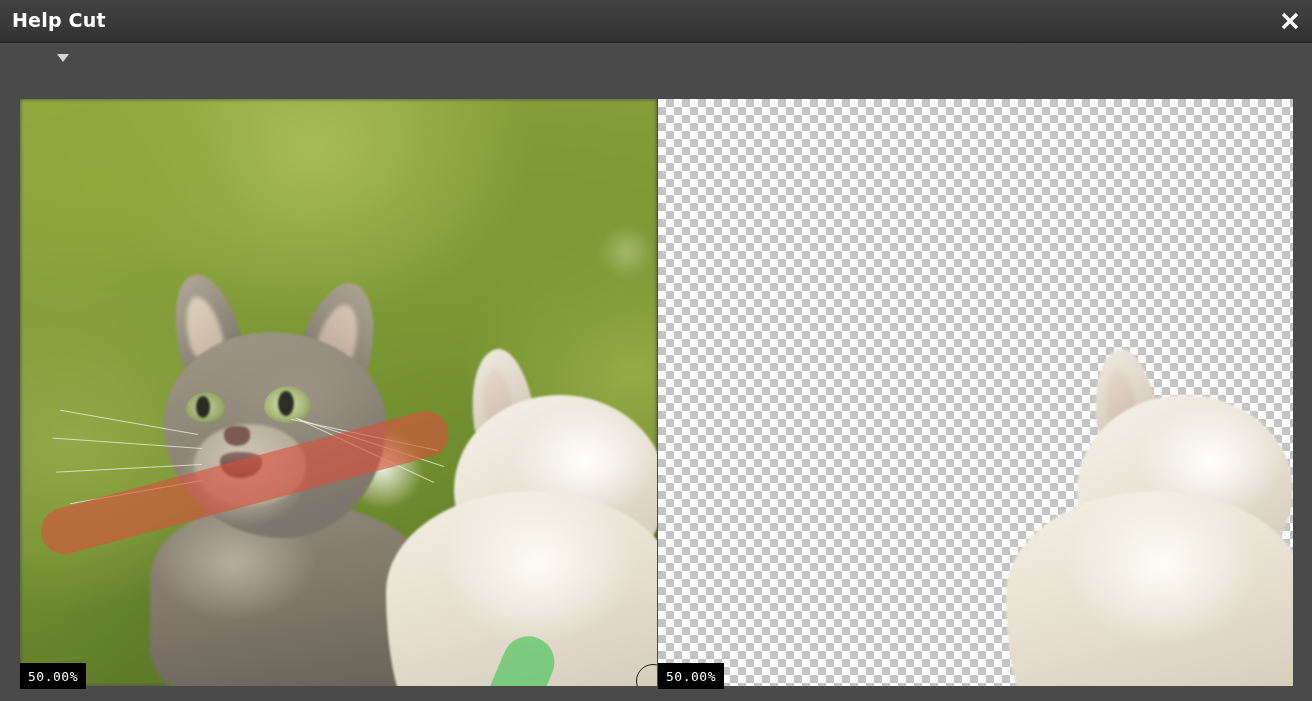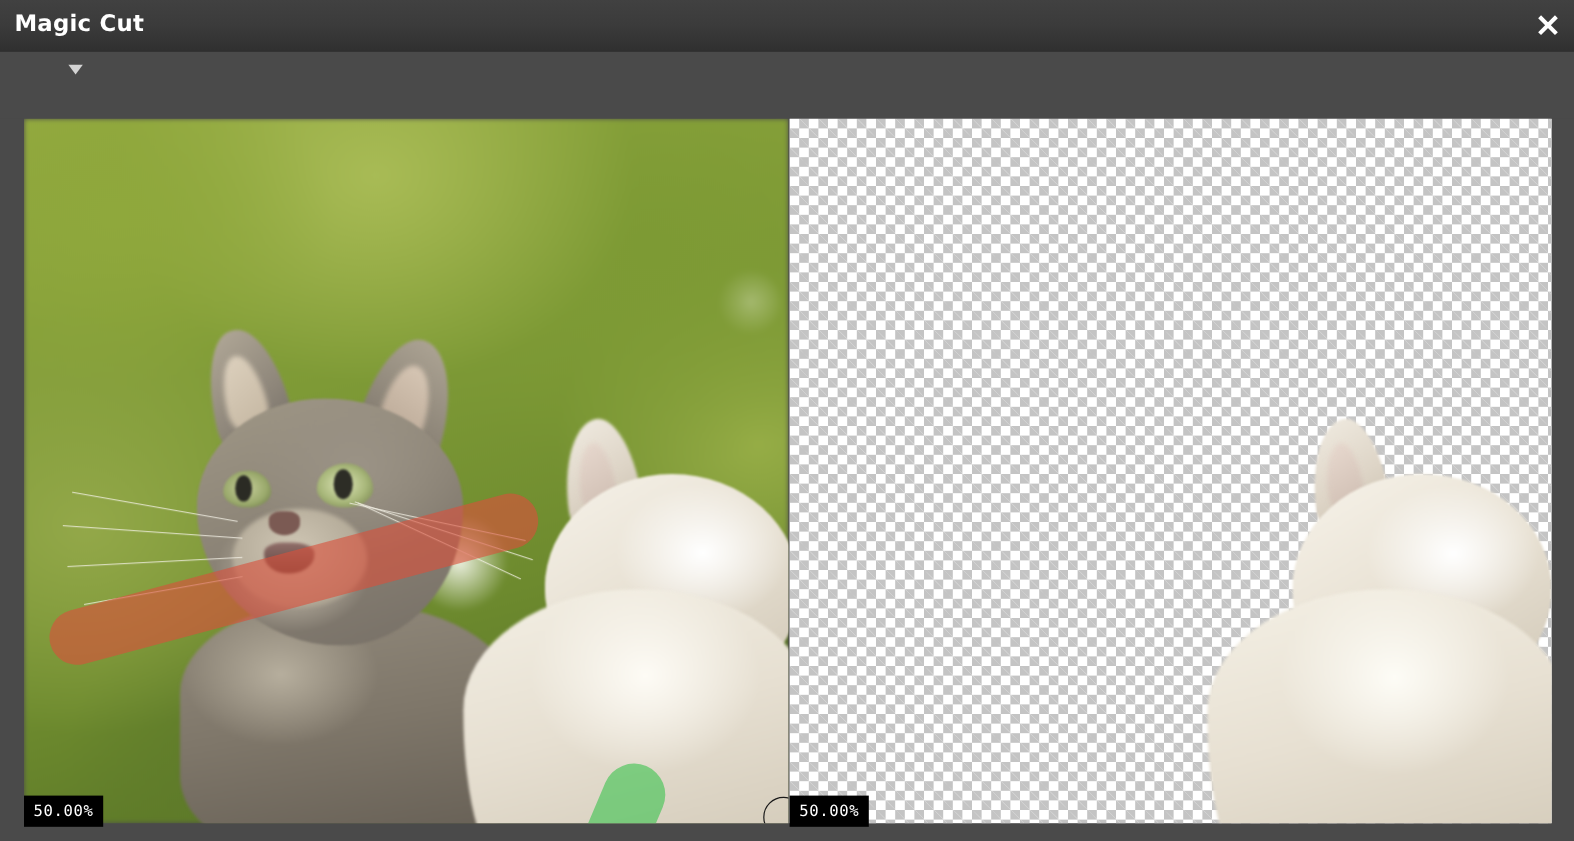--- a/index.html
+++ b/index.html
@@ -423,21 +423,21 @@
     padding: 13px 8px;
     letter-spacing: .5px;
   }
   #zoom-badge-source  { left: 20px;  top: 564px; }
   #zoom-badge-preview { left: 658px; top: 564px; }
 </style>
 </head>
 <body>
 
 <div id="titlebar">
-  <div id="window-title">Magic Cut</div>
+  <div id="window-title">Help Cut</div>
   <div id="close-button">
     <svg width="22" height="22" viewBox="0 0 22 22">
       <path d="M4 4 L18 18 M18 4 L4 18" stroke="#ffffff" stroke-width="3.4" stroke-linecap="butt"></path>
     </svg>
   </div>
 </div>
 
 <div id="toolbar">
 
   <div id="brush-size">

